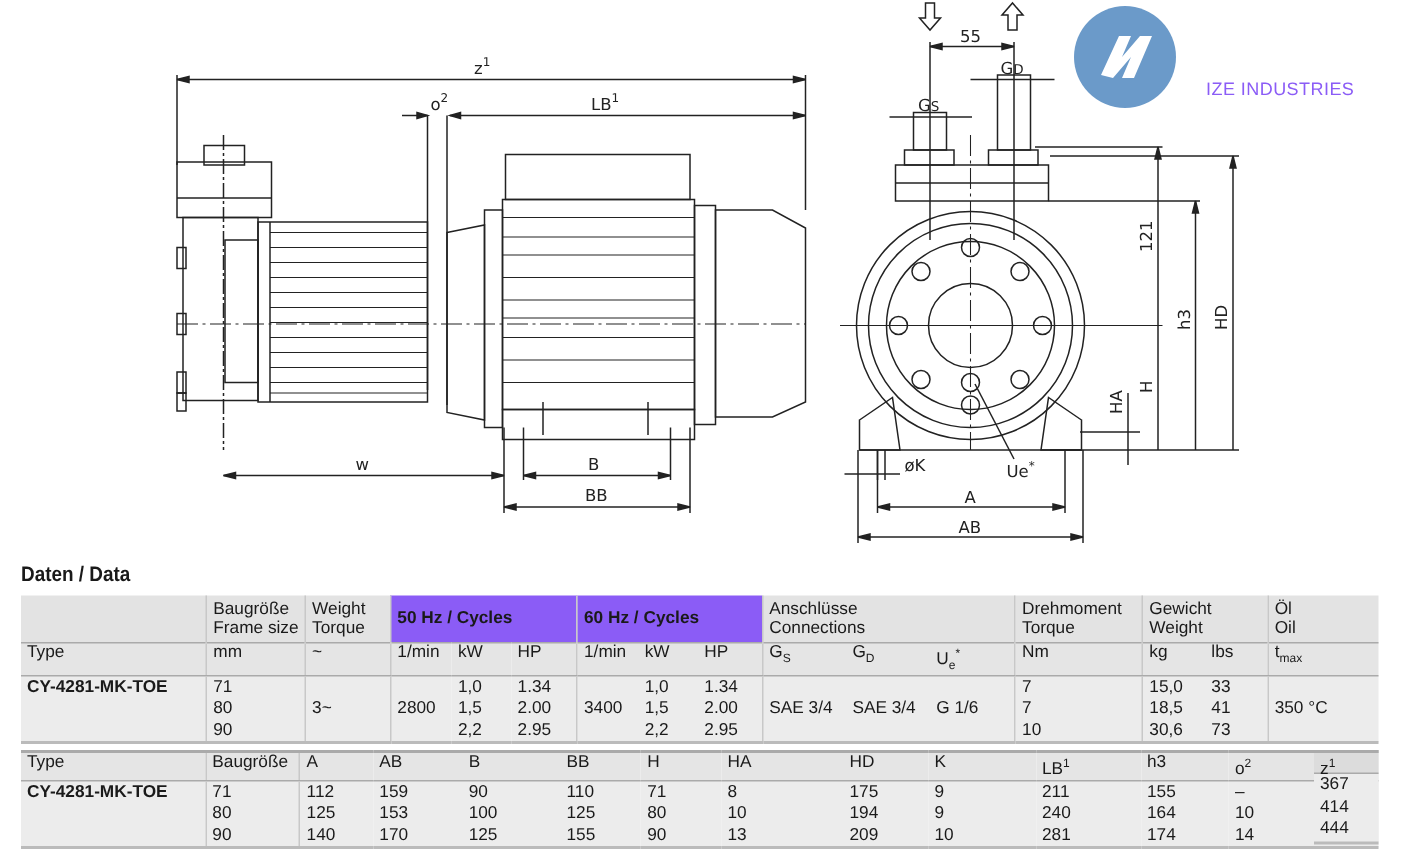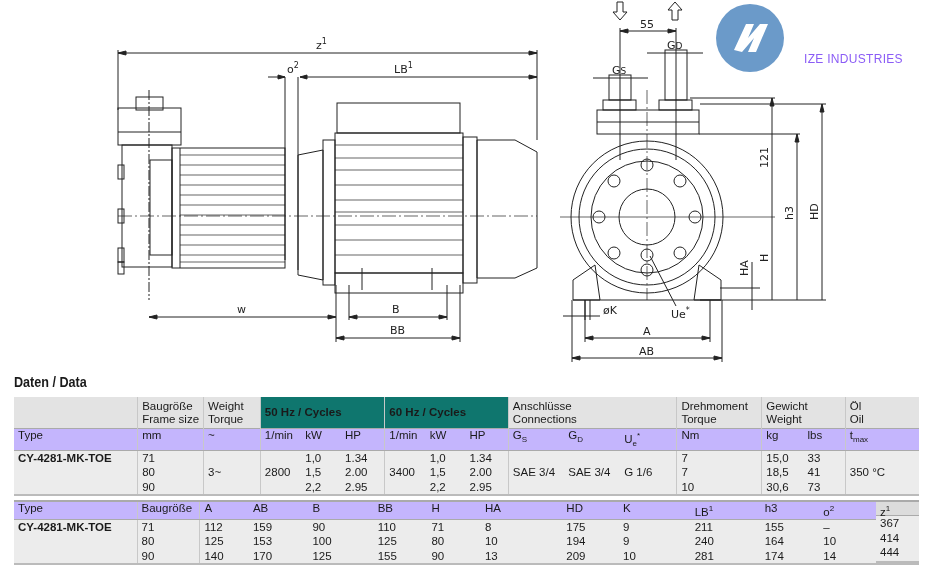--- a/index.html
+++ b/index.html
@@ -8,23 +8,23 @@
   .drawing { position: absolute; left: 0; top: 0; width: 934px; height: 368px; }
   .logo { position: absolute; left: 712px; top: 2px; width: 222px; height: 72px; }
   .logo-cn { position: absolute; left: 92px; top: 12px; font-size: 24px; color: #444; letter-spacing: 2px; font-family: "DejaVu Sans", sans-serif; font-weight: bold; }
   .logo-en { position: absolute; left: 92px; top: 50px; font-size: 12px; color: #8b5cf6; letter-spacing: 0.3px; }
   .section-title { position: absolute; left: 14px; top: 374px; font-size: 14px; font-weight: bold; font-family: "Liberation Sans", sans-serif; transform: scaleX(0.9); transform-origin: left; }
   table { position: absolute; border-collapse: collapse; font-size: 11.5px; left: 14px; width: 905px; }
   table td { padding: 0 4px; vertical-align: top; white-space: nowrap; line-height: 13px; }
   .t1 { top: 397px; }
   .t2 { top: 500px; }
   .hdr-top td { background: #e3e3e3; height: 31px; padding-top: 3px; border-left: 1px solid #c8c8c8; }
-  .hdr-top td.dark { background: #0f766e; font-weight: bold; vertical-align: middle; padding-top: 0; }
+  .hdr-top td.dark { background: #8b5cf6; font-weight: bold; vertical-align: middle; padding-top: 0; }
   .hdr-top td:first-child { border-left: none; }
-  .hdr-sub td { background: #c4b5fd; border-top: 1px solid #aaa; border-bottom: 1px solid #aaa; height: 13px; }
+  .hdr-sub td { background: #e5e5e5; border-top: 1px solid #aaa; border-bottom: 1px solid #aaa; height: 13px; }
   .hdr-sub td.sep { border-left: 1px solid #c8c8c8; }
   .body-row td { background: #ececec; height: 45px; line-height: 14.5px; }
   .body-row td.sep { border-left: 1px solid #c8c8c8; }
   .body-row td.mid { vertical-align: middle; }
   .t1 .body-row td { border-bottom: 2px solid #bbb; }
   .t2 .hdr-sub td { border-top: 2px solid #aaa; }
   .t2 .body-row td { border-bottom: 2px solid #bbb; }
   .type-name { font-weight: bold; }
   sup, sub { font-size: 8px; }
   .stack span { display: block; }

